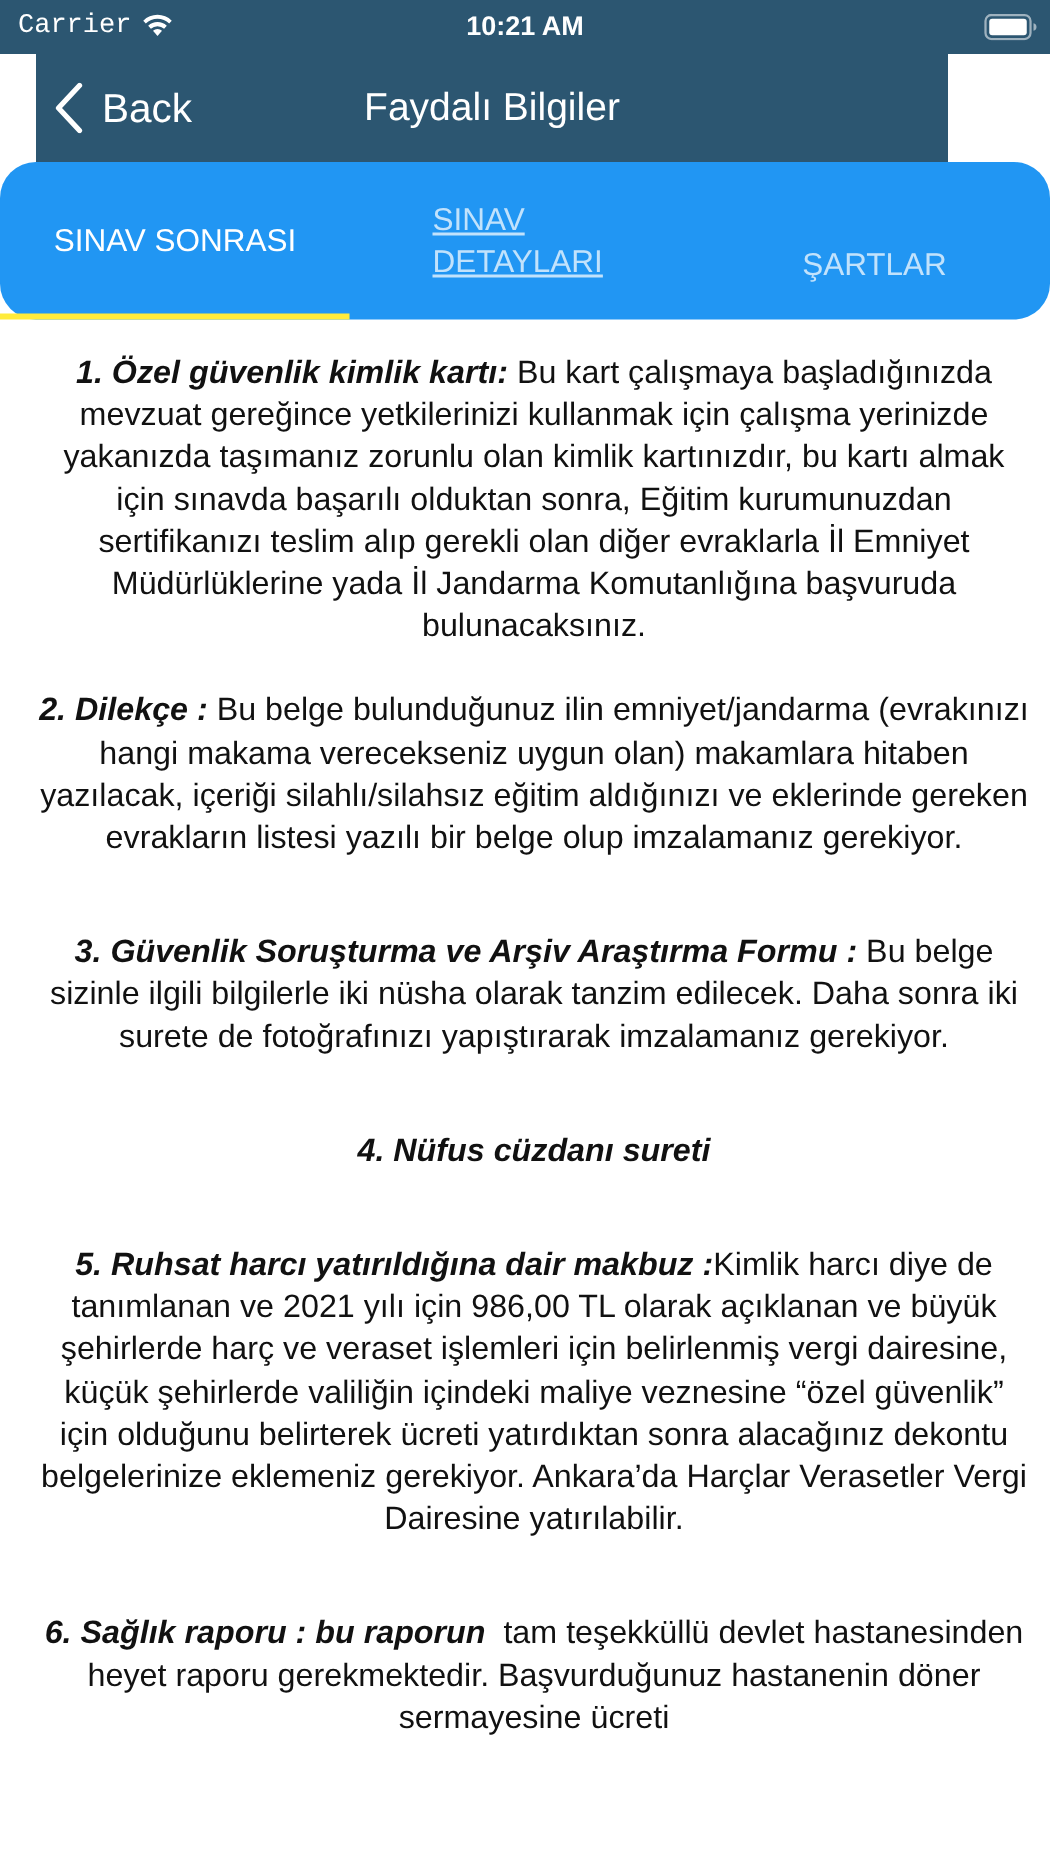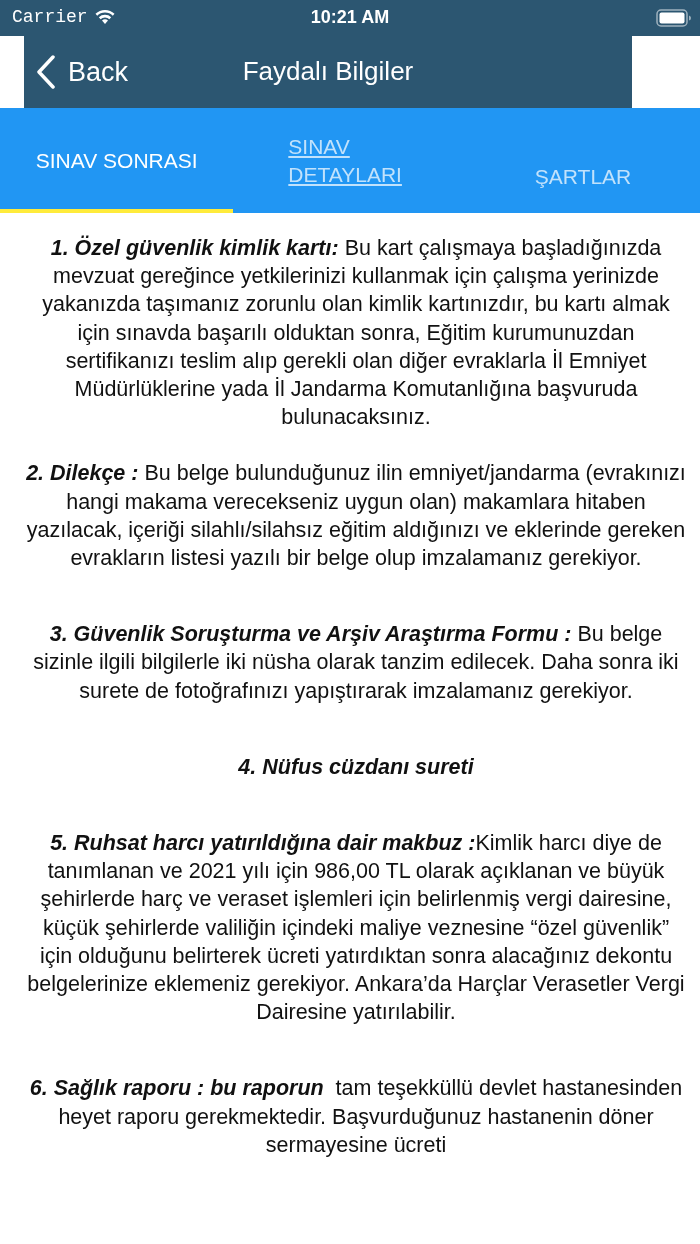--- a/index.html
+++ b/index.html
@@ -60,20 +60,21 @@
     text-align: center;
     font-size: 26px;
     font-weight: normal;
   }
   .tab-bar {
     position: absolute;
     left: 0; top: 108px;
     width: 700px; height: 105px;
     background: #2196f3;
     display: flex;
+    border-radius: 24px;
   }
   .tab {
     position: relative;
     width: 233.33px;
     height: 105px;
     display: flex; align-items: center;
     cursor: pointer;
     font-size: 21px;
     line-height: 28px;
     text-transform: uppercase;

